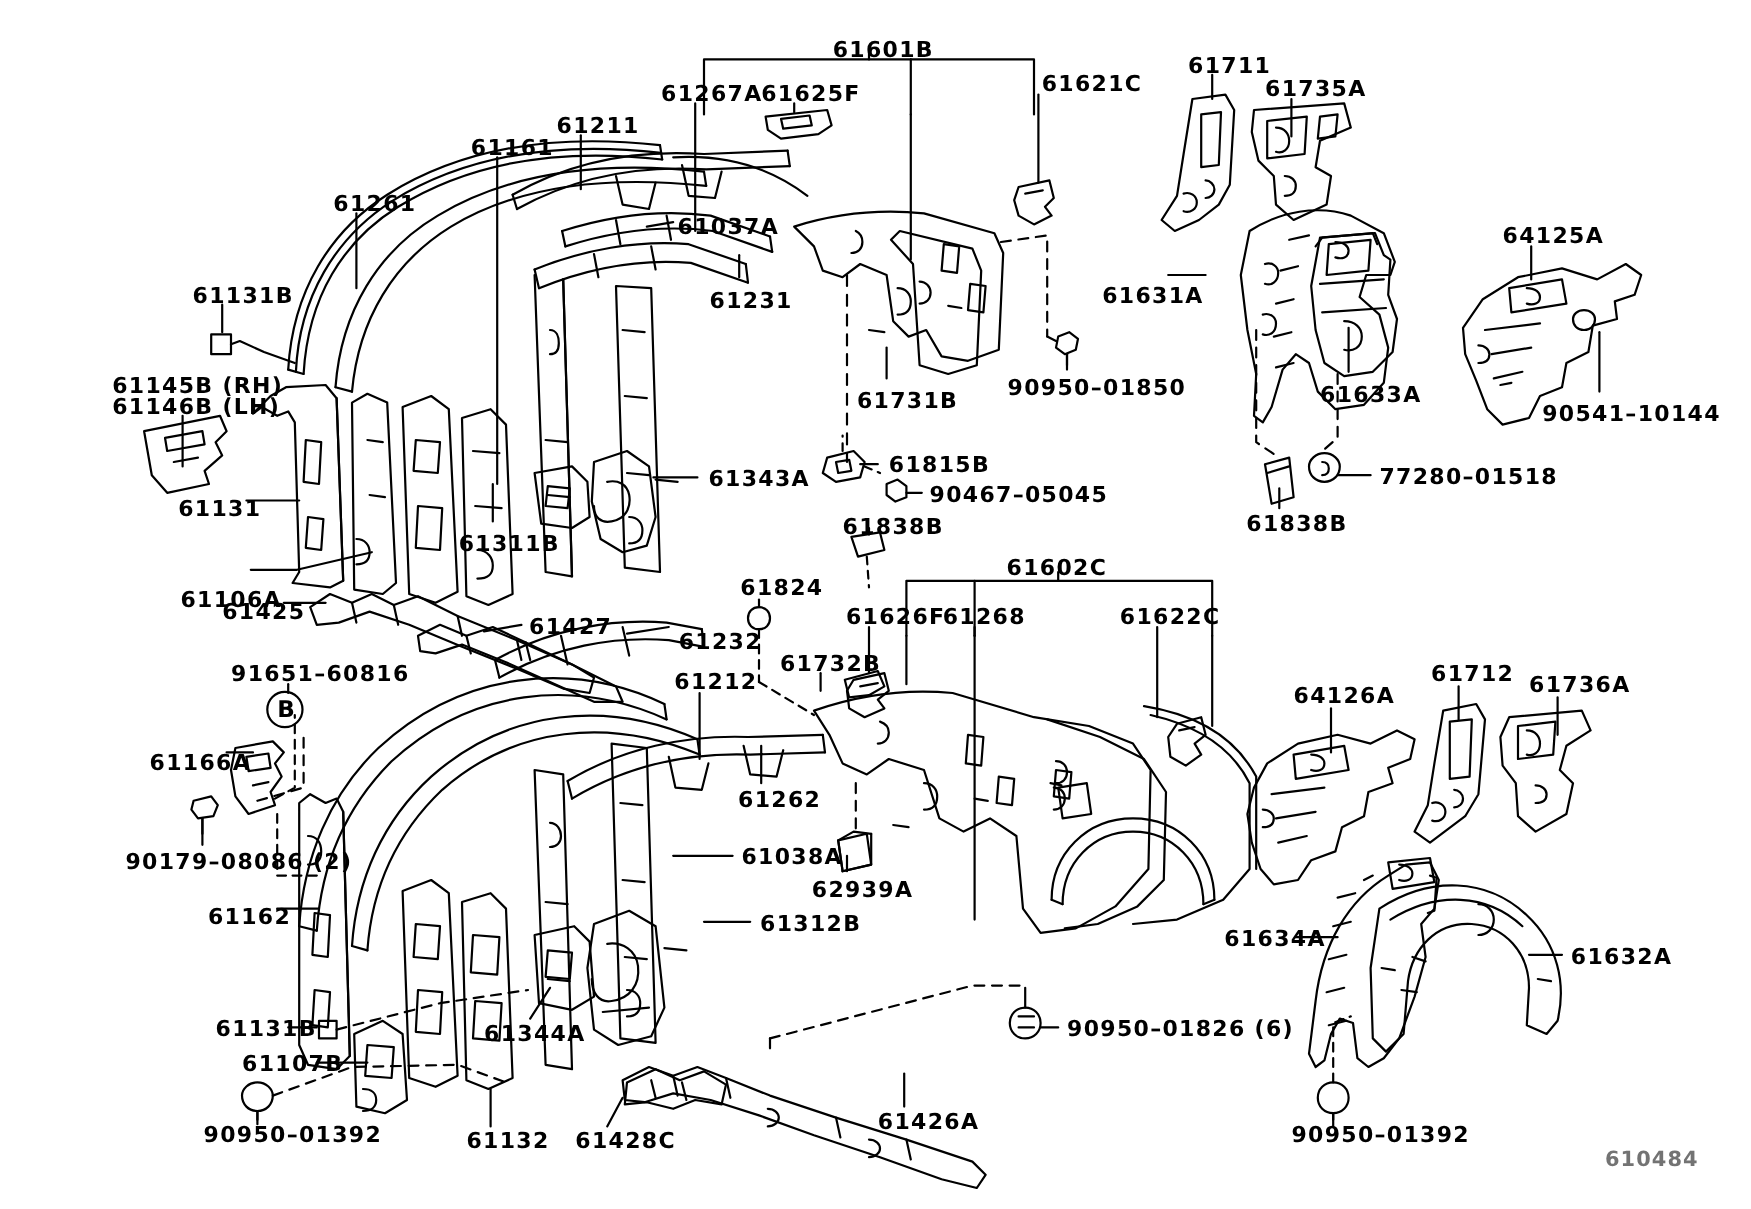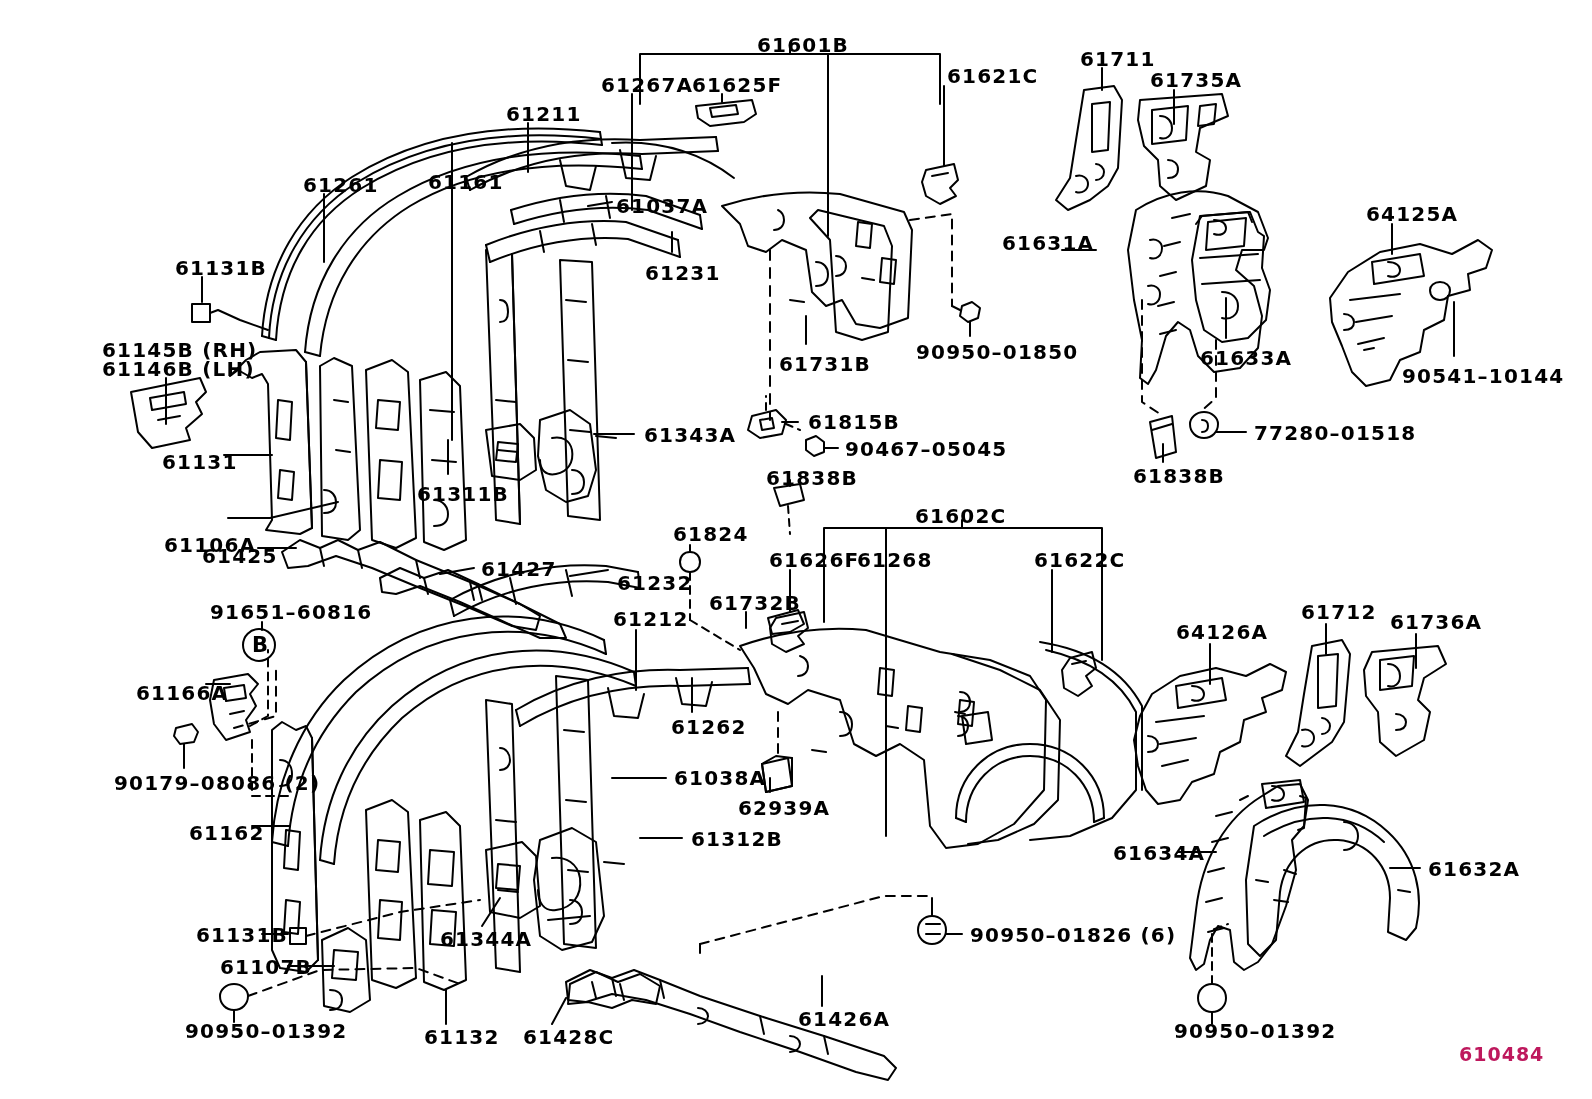--- a/index.html
+++ b/index.html
@@ -21,21 +21,21 @@
     color:#000000;
     white-space:nowrap;
     line-height:1.12;
   }
   .figno{
     position:absolute;
     font-family:"DejaVu Sans","Liberation Sans",sans-serif;
     font-weight:700;
     font-size:19px;
     letter-spacing:1px;
-    color:#be185d;
+    color:#737373;
   }
 </style>
 </head>
 <body>
 
 <div id="sheet">
 
   <svg id="art" viewBox="0 0 1592 1099" xmlns="http://www.w3.org/2000/svg">
     <g fill="none" stroke="#000" stroke-width="2" stroke-linecap="round" stroke-linejoin="round">
 
@@ -520,27 +520,27 @@
     </g>
   </svg>
 
   <div class="lbl" style="left:757px;top:34px;">61601B</div>
   <div class="lbl" style="left:601px;top:74px;">61267A</div>
   <div class="lbl" style="left:692px;top:74px;">61625F</div>
   <div class="lbl" style="left:904px;top:65px;margin-left:43px;">61621C</div>
   <div class="lbl" style="left:1080px;top:48px;">61711</div>
   <div class="lbl" style="left:1150px;top:69px;">61735A</div>
   <div class="lbl" style="left:506px;top:103px;">61211</div>
-  <div class="lbl" style="left:428px;top:123px;margin-top:48px;">61161</div>
+  <div class="lbl" style="left:428px;top:123px;">61161</div>
   <div class="lbl" style="left:303px;top:174px;">61261</div>
   <div class="lbl" style="left:616px;top:195px;">61037A</div>
   <div class="lbl" style="left:1366px;top:203px;">64125A</div>
   <div class="lbl" style="left:645px;top:262px;">61231</div>
   <div class="lbl" style="left:175px;top:257px;">61131B</div>
-  <div class="lbl" style="left:1002px;top:232px;text-align:center;">61631A</div>
+  <div class="lbl" style="left:1002px;top:257px;text-align:center;">61631A</div>
   <div class="lbl" style="left:102px;top:339px;">61145B (RH)</div>
   <div class="lbl" style="left:102px;top:358px;">61146B (LH)</div>
   <div class="lbl" style="left:916px;top:341px;">90950–01850</div>
   <div class="lbl" style="left:779px;top:353px;">61731B</div>
   <div class="lbl" style="left:1200px;top:347px;">61633A</div>
   <div class="lbl" style="left:1402px;top:365px;">90541–10144</div>
   <div class="lbl" style="left:162px;top:451px;">61131</div>
   <div class="lbl" style="left:417px;top:483px;">61311B</div>
   <div class="lbl" style="left:644px;top:424px;">61343A</div>
   <div class="lbl" style="left:808px;top:411px;">61815B</div>
@@ -548,21 +548,21 @@
   <div class="lbl" style="left:1254px;top:422px;">77280–01518</div>
   <div class="lbl" style="left:1133px;top:465px;">61838B</div>
   <div class="lbl" style="left:766px;top:467px;">61838B</div>
   <div class="lbl" style="left:164px;top:514px;margin-top:20px;">61106A</div>
   <div class="lbl" style="left:202px;top:545px;">61425</div>
   <div class="lbl" style="left:481px;top:558px;">61427</div>
   <div class="lbl" style="left:915px;top:505px;">61602C</div>
   <div class="lbl" style="left:673px;top:523px;">61824</div>
   <div class="lbl" style="left:769px;top:549px;">61626F</div>
   <div class="lbl" style="left:857px;top:549px;">61268</div>
-  <div class="lbl" style="left:1018px;top:549px;margin-left:16px;">61622C</div>
+  <div class="lbl" style="left:1018px;top:549px;">61622C</div>
   <div class="lbl" style="left:617px;top:572px;">61232</div>
   <div class="lbl" style="left:709px;top:592px;">61732B</div>
   <div class="lbl" style="left:613px;top:608px;">61212</div>
   <div class="lbl" style="left:210px;top:601px;">91651–60816</div>
   <div class="lbl" style="left:1176px;top:621px;">64126A</div>
   <div class="lbl" style="left:1301px;top:601px;">61712</div>
   <div class="lbl" style="left:1390px;top:611px;">61736A</div>
   <div class="lbl" style="left:136px;top:682px;">61166A</div>
   <div class="lbl" style="left:671px;top:716px;">61262</div>
   <div class="lbl" style="left:114px;top:772px;">90179–08086 (2)</div>

